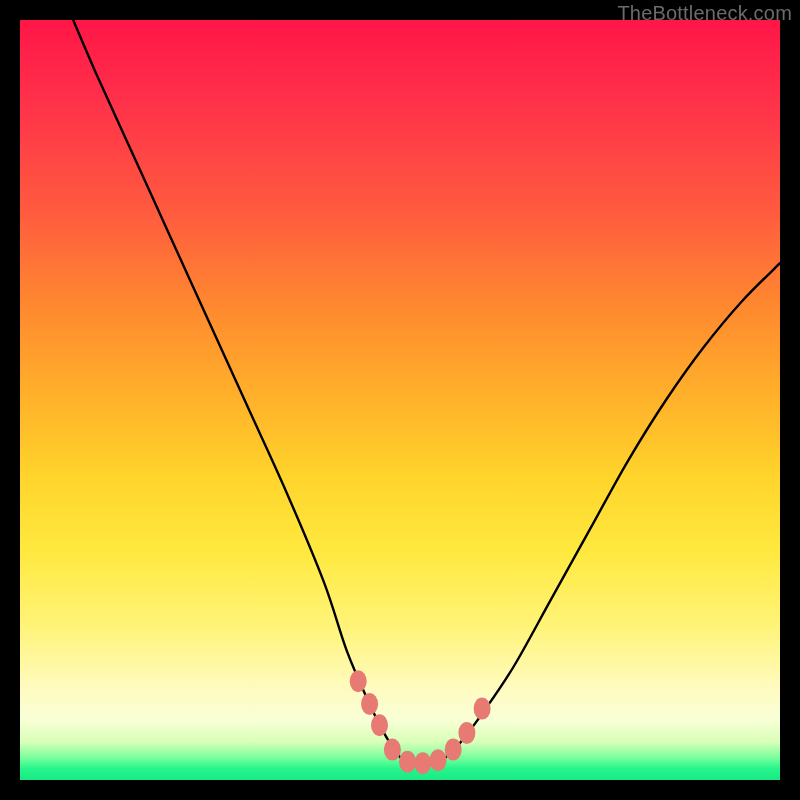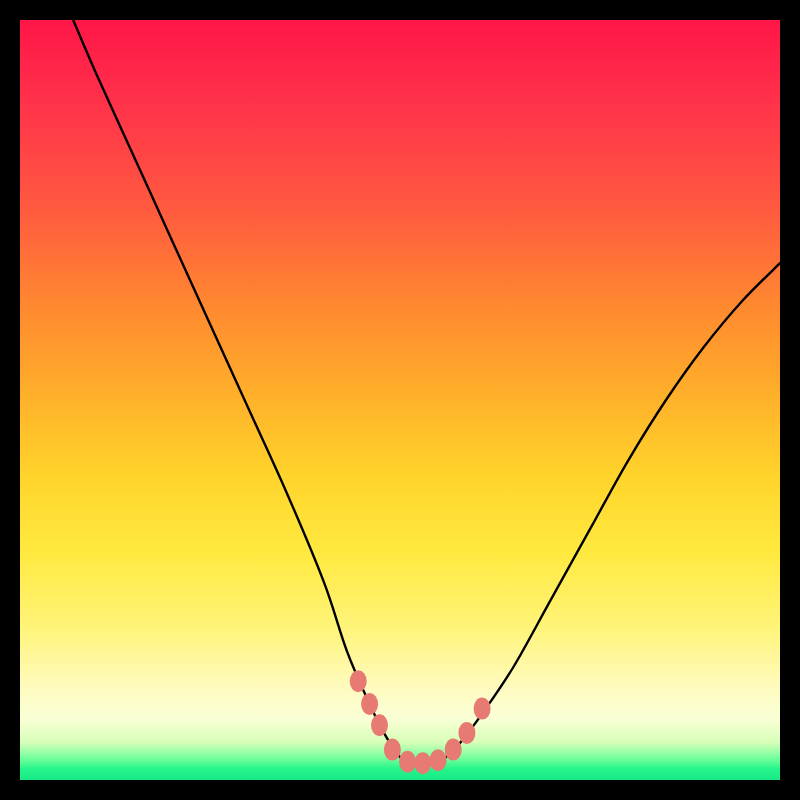--- a/index.html
+++ b/index.html
@@ -85,13 +85,14 @@
         <ellipse cx="372.4" cy="729.6" rx="8.5" ry="11" class="marker"></ellipse>
         <ellipse cx="387.6" cy="741.8" rx="8.5" ry="11" class="marker"></ellipse>
         <ellipse cx="402.8" cy="743.3" rx="8.5" ry="11" class="marker"></ellipse>
         <ellipse cx="418.0" cy="740.2" rx="8.5" ry="11" class="marker"></ellipse>
         <ellipse cx="433.2" cy="729.6" rx="8.5" ry="11" class="marker"></ellipse>
         <ellipse cx="446.9" cy="712.9" rx="8.5" ry="11" class="marker"></ellipse>
         <ellipse cx="462.1" cy="688.6" rx="8.5" ry="11" class="marker"></ellipse>
       </g>
   </svg>
 
+  <div class="watermark">TheBottleneck.com</div>
 </div>
 
 </body></html>

